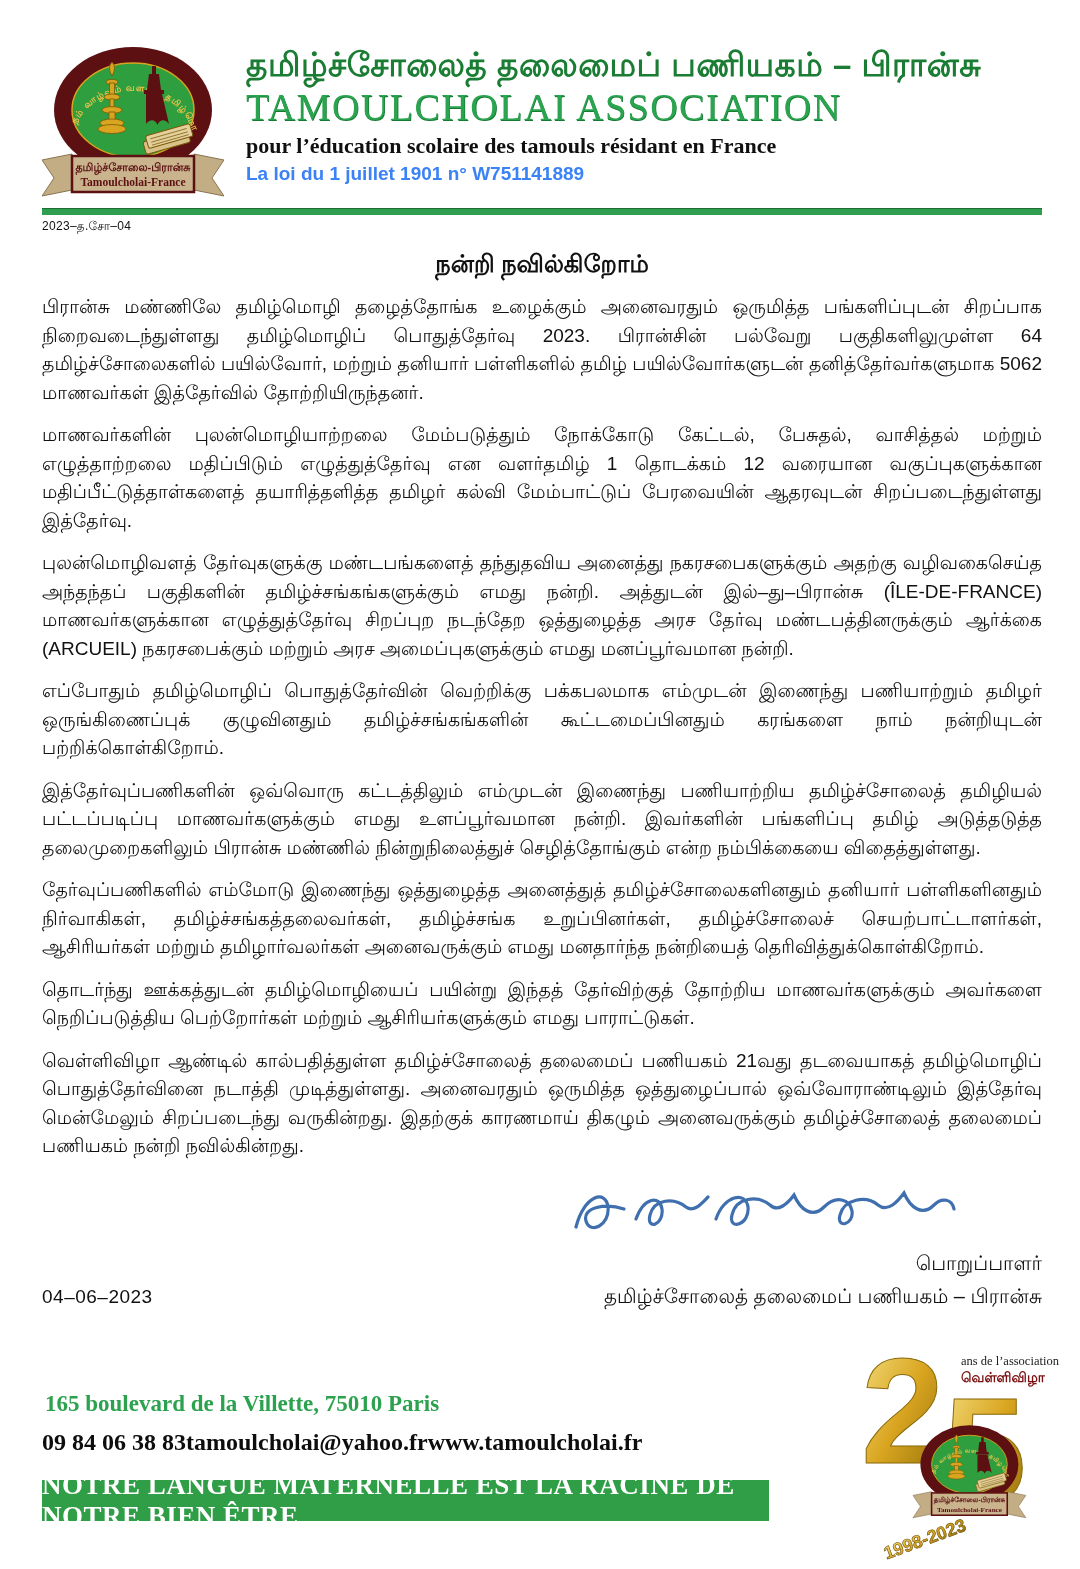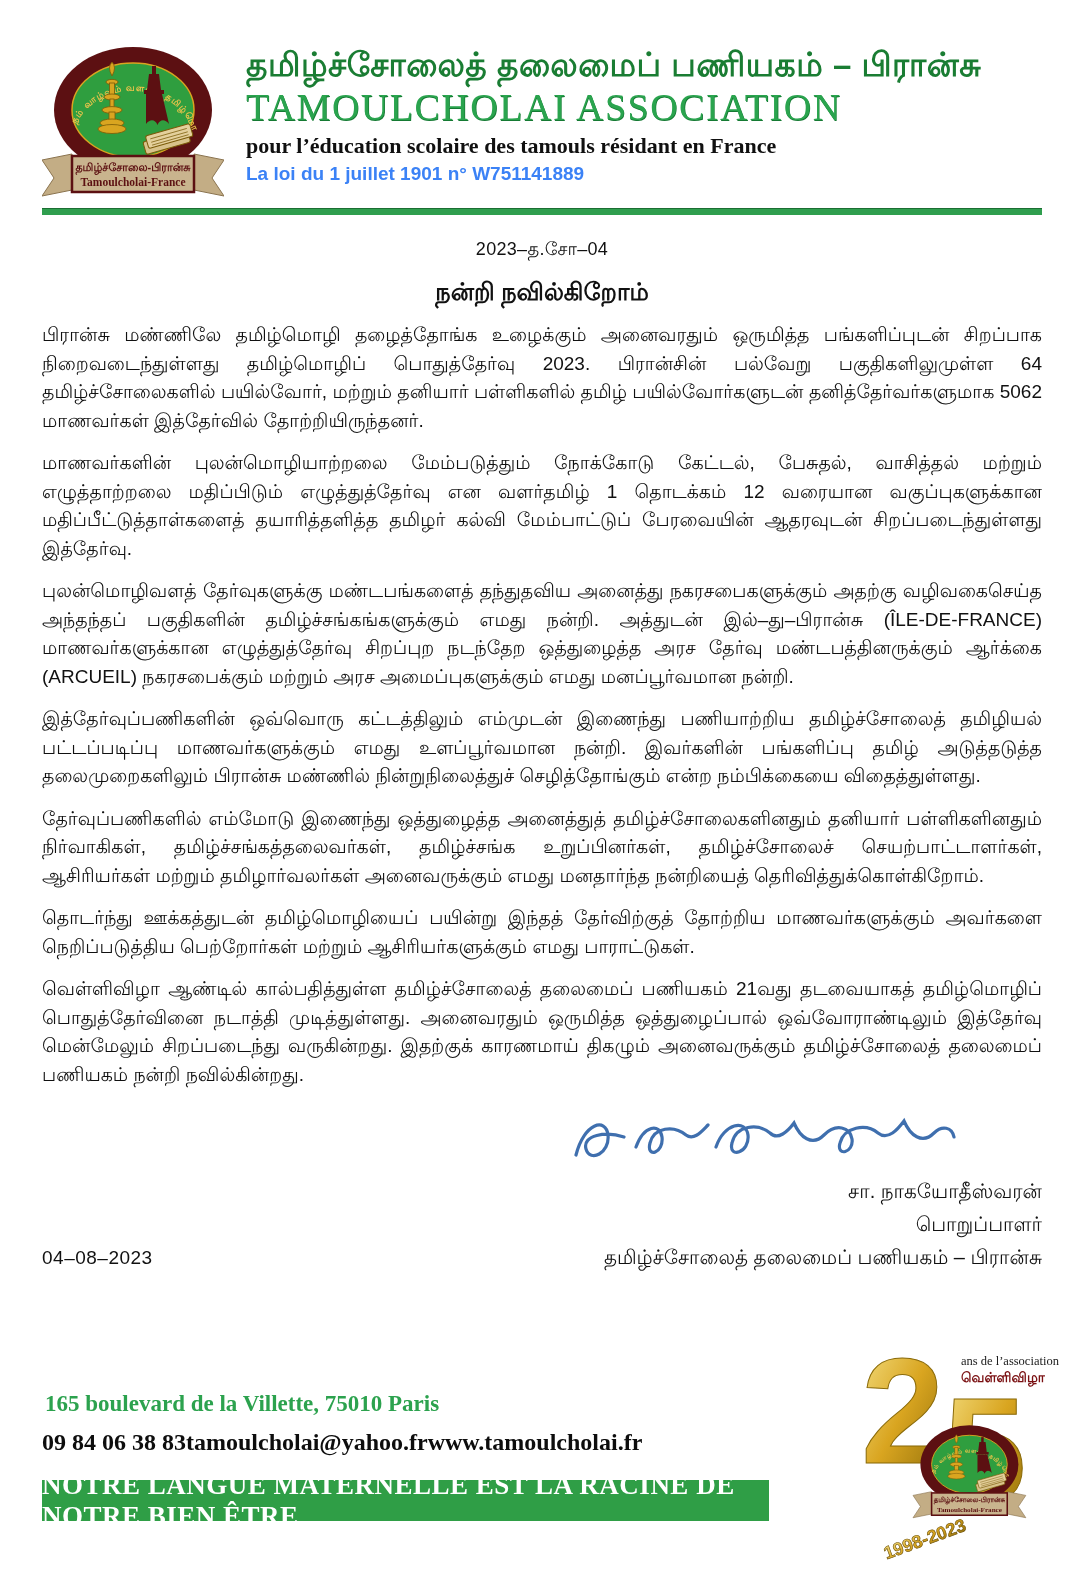--- a/index.html
+++ b/index.html
@@ -9,21 +9,21 @@
   
   .header{display:flex;align-items:flex-start;}
   .logo-svg{width:182px;height:162px;flex:0 0 auto;margin-top:10px;}
   .head-text{flex:1;padding-left:22px;padding-top:14px;}
   .title-ta{font-size:33px;font-weight:bold;color:#1a7d33;letter-spacing:.5px;line-height:1.25;}
   .title-en{font-family:"Liberation Serif",serif;font-size:38px;font-weight:normal;color:#2aa44e;letter-spacing:1.5px;text-shadow:.6px .6px 0 #157a33;}
   .subtitle{font-family:"Liberation Serif",serif;font-size:22px;font-weight:bold;color:#101010;margin-top:4px;}
   .law{font-size:19px;font-weight:bold;color:#3b82f6;margin-top:4px;}
   .rule{height:6px;background:#2f9e4e;border-top:1px solid #1c6e33;margin-top:6px;}
 
-  .ref{font-size:18px;margin-top:24px;letter-spacing:.3px;text-align:center;}
+  .ref{font-size:12px;margin-top:4px;letter-spacing:.3px;}
 
   h1.letter-title{font-size:24px;font-weight:bold;text-align:center;margin:16px 0 12px 0;}
 
   .body-text p{font-size:19px;line-height:1.5;text-align:justify;margin:0 0 14px 0;}
   .closing{margin-top:2px !important;}
 
   
   .sig-area{position:relative;margin-top:2px;min-height:148px;}
   .sig-scrawl{display:block;margin-left:auto;margin-right:80px;}
   .sig-line{font-size:20px;text-align:right;line-height:1.65;}
@@ -100,40 +100,40 @@
   <div class="rule"></div>
 
   <div class="ref">2023–த.சோ–04</div>
 
   <h1 class="letter-title">நன்றி நவில்கிறோம்</h1>
 
   <div class="body-text">
     <p>பிரான்சு மண்ணிலே தமிழ்மொழி தழைத்தோங்க உழைக்கும் அனைவரதும் ஒருமித்த பங்களிப்புடன் சிறப்பாக நிறைவடைந்துள்ளது தமிழ்மொழிப் பொதுத்தேர்வு 2023. பிரான்சின் பல்வேறு பகுதிகளிலுமுள்ள 64 தமிழ்ச்சோலைகளில் பயில்வோர், மற்றும் தனியார் பள்ளிகளில் தமிழ் பயில்வோர்களுடன் தனித்தேர்வர்களுமாக 5062 மாணவர்கள் இத்தேர்வில் தோற்றியிருந்தனர்.</p>
     <p>மாணவர்களின் புலன்மொழியாற்றலை மேம்படுத்தும் நோக்கோடு கேட்டல், பேசுதல், வாசித்தல் மற்றும் எழுத்தாற்றலை மதிப்பிடும் எழுத்துத்தேர்வு என வளர்தமிழ் 1 தொடக்கம் 12 வரையான வகுப்புகளுக்கான மதிப்பீட்டுத்தாள்களைத் தயாரித்தளித்த தமிழர் கல்வி மேம்பாட்டுப் பேரவையின் ஆதரவுடன் சிறப்படைந்துள்ளது இத்தேர்வு.</p>
     <p>புலன்மொழிவளத் தேர்வுகளுக்கு மண்டபங்களைத் தந்துதவிய அனைத்து நகரசபைகளுக்கும் அதற்கு வழிவகைசெய்த அந்தந்தப் பகுதிகளின் தமிழ்ச்சங்கங்களுக்கும் எமது நன்றி. அத்துடன் இல்–து–பிரான்சு (ÎLE-DE-FRANCE) மாணவர்களுக்கான எழுத்துத்தேர்வு சிறப்புற நடந்தேற ஒத்துழைத்த அரச தேர்வு மண்டபத்தினருக்கும் ஆர்க்கை (ARCUEIL) நகரசபைக்கும் மற்றும் அரச அமைப்புகளுக்கும் எமது மனப்பூர்வமான நன்றி.</p>
+    <p>எப்போதும் தமிழ்மொழிப் பொதுத்தேர்வின் வெற்றிக்கு பக்கபலமாக எம்முடன் இணைந்து பணியாற்றும் தமிழர் ஒருங்கிணைப்புக் குழுவினதும் தமிழ்ச்சங்கங்களின் கூட்டமைப்பினதும் கரங்களை நாம் நன்றியுடன் பற்றிக்கொள்கிறோம்.</p>
     <p>இத்தேர்வுப்பணிகளின் ஒவ்வொரு கட்டத்திலும் எம்முடன் இணைந்து பணியாற்றிய தமிழ்ச்சோலைத் தமிழியல் பட்டப்படிப்பு மாணவர்களுக்கும் எமது உளப்பூர்வமான நன்றி. இவர்களின் பங்களிப்பு தமிழ் அடுத்தடுத்த தலைமுறைகளிலும் பிரான்சு மண்ணில் நின்றுநிலைத்துச் செழித்தோங்கும் என்ற நம்பிக்கையை விதைத்துள்ளது.</p>
     <p>தேர்வுப்பணிகளில் எம்மோடு இணைந்து ஒத்துழைத்த அனைத்துத் தமிழ்ச்சோலைகளினதும் தனியார் பள்ளிகளினதும் நிர்வாகிகள், தமிழ்ச்சங்கத்தலைவர்கள், தமிழ்ச்சங்க உறுப்பினர்கள், தமிழ்ச்சோலைச் செயற்பாட்டாளர்கள், ஆசிரியர்கள் மற்றும் தமிழார்வலர்கள் அனைவருக்கும் எமது மனதார்ந்த நன்றியைத் தெரிவித்துக்கொள்கிறோம்.</p>
     <p>தொடர்ந்து ஊக்கத்துடன் தமிழ்மொழியைப் பயின்று இந்தத் தேர்விற்குத் தோற்றிய மாணவர்களுக்கும் அவர்களை நெறிப்படுத்திய பெற்றோர்கள் மற்றும் ஆசிரியர்களுக்கும் எமது பாராட்டுகள்.</p>
     <p>வெள்ளிவிழா ஆண்டில் கால்பதித்துள்ள தமிழ்ச்சோலைத் தலைமைப் பணியகம் 21வது தடவையாகத் தமிழ்மொழிப் பொதுத்தேர்வினை நடாத்தி முடித்துள்ளது. அனைவரதும் ஒருமித்த ஒத்துழைப்பால் ஒவ்வோராண்டிலும் இத்தேர்வு மென்மேலும் சிறப்படைந்து வருகின்றது. இதற்குக் காரணமாய் திகழும் அனைவருக்கும் தமிழ்ச்சோலைத் தலைமைப் பணியகம் நன்றி நவில்கின்றது.</p>
   </div>
 
   <div class="sig-area">
     <svg class="sig-scrawl" width="400" height="72" viewBox="0 0 400 72" aria-hidden="true">
       <path d="M14,52 C22,20 44,14 46,32 C48,50 28,60 24,46 C20,32 44,28 62,34
                M74,44 C82,22 98,20 100,34 C102,50 84,56 88,40 C92,24 112,22 124,32
                C132,38 140,28 146,22
                M154,44 C162,20 184,16 186,32 C188,50 166,56 170,40 C174,22 196,20 208,30
                C216,38 226,28 232,20 C238,34 250,44 262,32 C274,20 288,24 290,36
                C292,50 274,54 278,40 C282,24 304,20 316,30 C326,38 336,26 342,18
                C348,32 360,42 372,30 C380,22 390,24 392,34" fill="none" stroke="#3f6fae" stroke-width="3.2" stroke-linecap="round"></path>
     </svg>
-    <div class="sig-line">சா. நாகயோதீஸ்வரன்</div>
     <div class="sig-line">பொறுப்பாளர்</div>
     <div class="sig-bottom">
-      <span class="date">04–08–2023</span>
+      <span class="date">04–06–2023</span>
       <span class="sig-line">தமிழ்ச்சோலைத் தலைமைப் பணியகம் – பிரான்சு</span>
     </div>
   </div>
 
   <footer class="footer">
     <div class="address">165 boulevard de la Villette,  75010 Paris</div>
     <div class="contacts">
       <span>09 84 06 38 83</span>
       <span>tamoulcholai@yahoo.fr</span>
       <span>www.tamoulcholai.fr</span>

